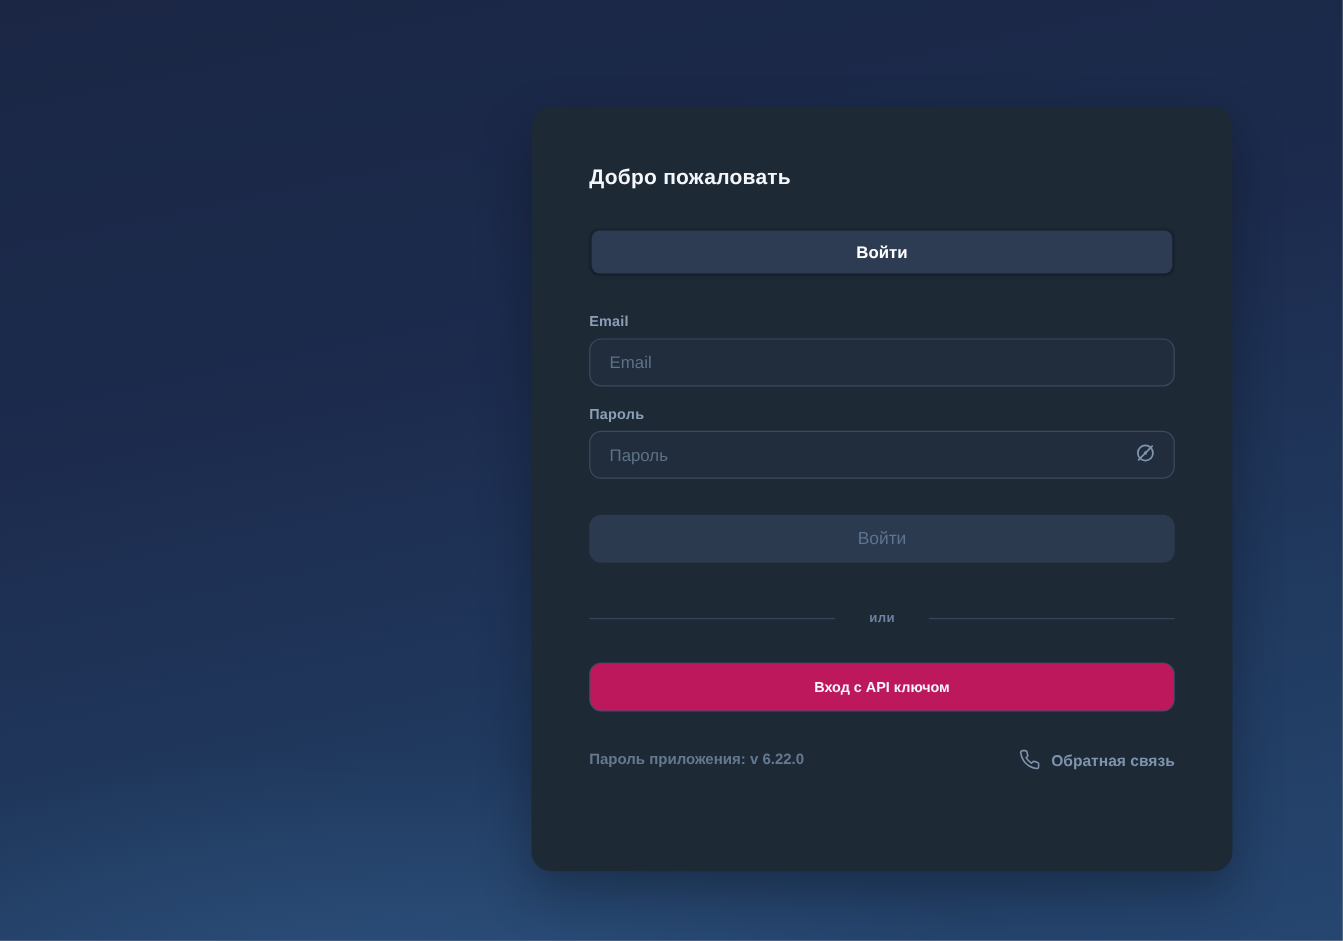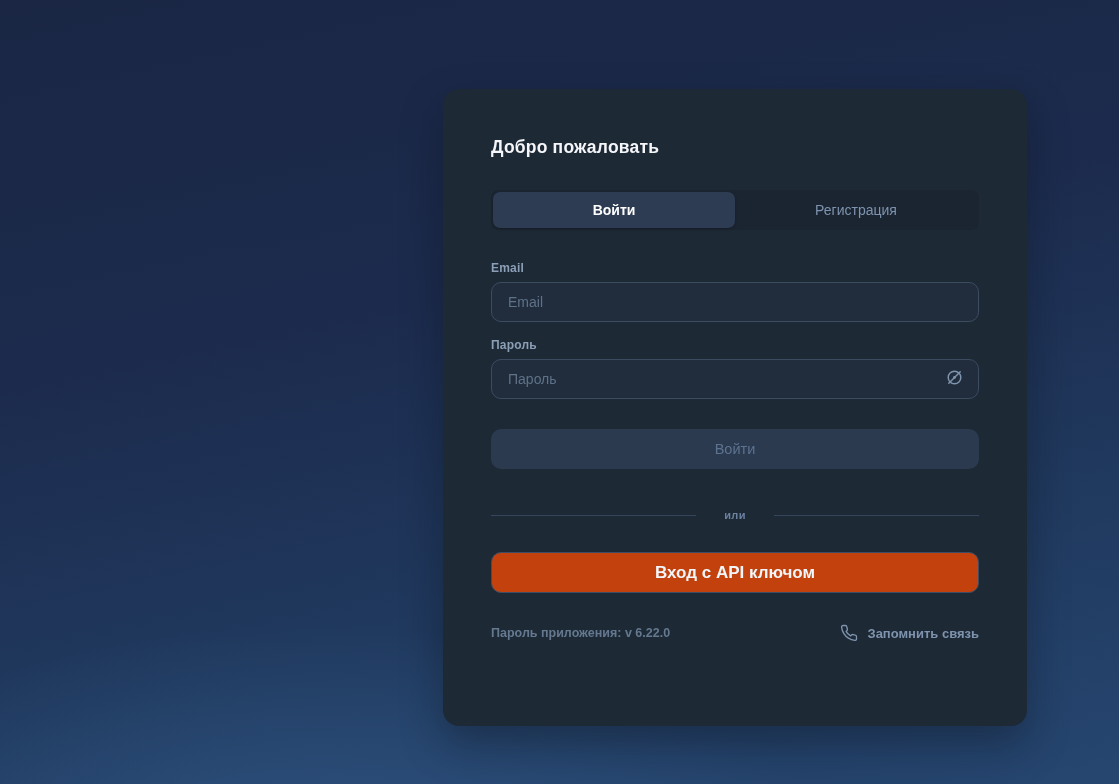--- a/index.html
+++ b/index.html
@@ -148,25 +148,25 @@
     align-items: center;
     gap: 28px;
   }
   .divider .line { flex: 1; height: 1px; background: #35465c; }
   .divider .divider-text {
     font-size: 11px; font-weight: bold; color: #6b82a0; letter-spacing: .3px;
   }
   .api-btn {
     margin-top: 31px;
     height: 41px;
-    background: #c2410c;
+    background: #be185d;
     border: 1px solid #3d4d66;
     border-radius: 10px;
     color: #f2f5f9;
-    font-size: 17px;
+    font-size: 12px;
     font-weight: bold;
     font-family: inherit;
     cursor: pointer;
   }
 
   
   .card-footer {
     margin-top: 31px;
     display: flex;
     align-items: center;
@@ -182,21 +182,20 @@
 </style>
 </head>
 <body>
 
 <div class="card">
 
   <h1 class="card-title">Добро пожаловать</h1>
 
   <div class="tabbar">
     <button class="tab active">Войти</button>
-    <button class="tab inactive">Регистрация</button>
   </div>
 
   <label class="field-label label-email">Email</label>
   <div class="input-wrap">
     <input type="text" class="text-input" style="padding-right: 16px;" placeholder="Email">
   </div>
 
   <label class="field-label label-password">Пароль</label>
   <div class="input-wrap">
     <input type="text" class="text-input" placeholder="Пароль" style="">
@@ -223,17 +222,17 @@
   <button class="api-btn">Вход с API ключом</button>
 
   <div class="card-footer">
     <span class="version-text">Пароль приложения: v 6.22.0</span>
     <a class="feedback-link">
       <span>
         <svg width="18" height="18" viewBox="0 0 24 24" fill="none" stroke="currentColor" stroke-width="1.8" stroke-linecap="round" stroke-linejoin="round">
           <path d="M22 16.92v3a2 2 0 0 1-2.18 2 19.79 19.79 0 0 1-8.63-3.07 19.5 19.5 0 0 1-6-6 19.79 19.79 0 0 1-3.07-8.67A2 2 0 0 1 4.11 2h3a2 2 0 0 1 2 1.72 12.84 12.84 0 0 0 .7 2.81 2 2 0 0 1-.45 2.11L8.09 9.91a16 16 0 0 0 6 6l1.27-1.27a2 2 0 0 1 2.11-.45 12.84 12.84 0 0 0 2.81.7A2 2 0 0 1 22 16.92z"></path>
         </svg>
       </span>
-      <span>Запомнить связь</span>
+      <span>Обратная связь</span>
     </a>
   </div>
 
 </div>
 
 </body></html>

